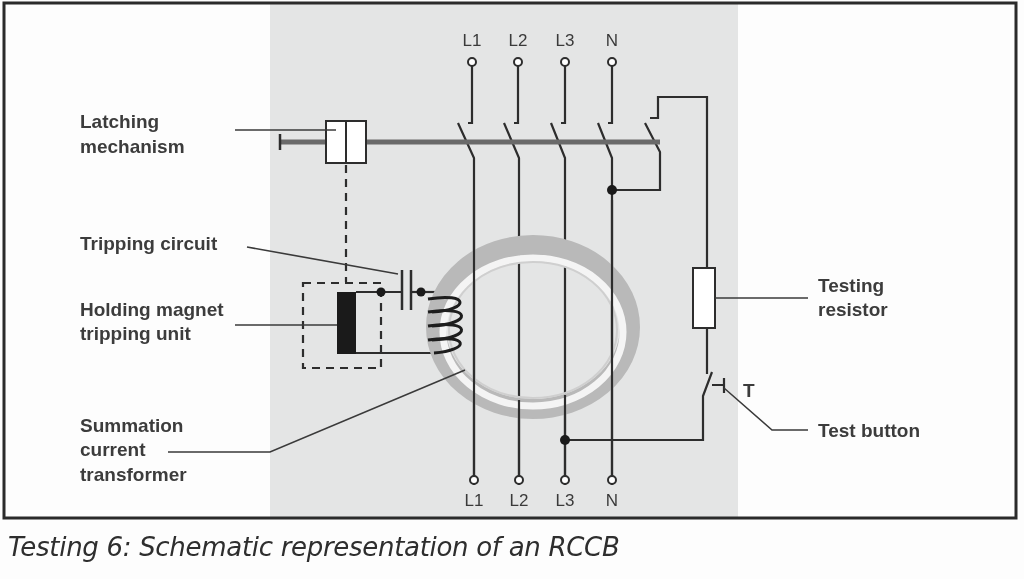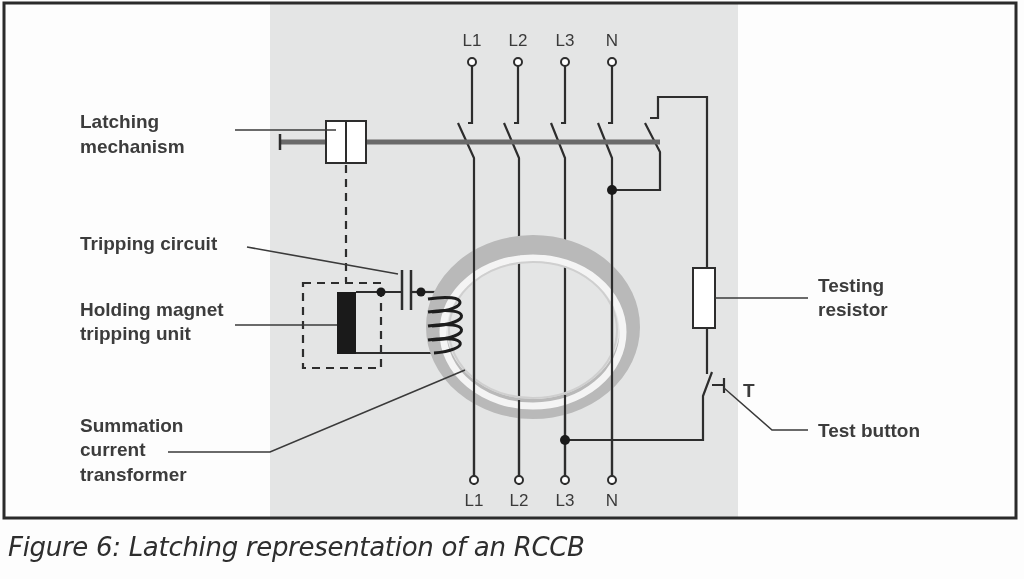--- a/index.html
+++ b/index.html
@@ -114,13 +114,13 @@
     <text class="lbl" x="80" y="340">tripping unit</text>
     <text class="lbl" x="80" y="432">Summation</text>
     <text class="lbl" x="80" y="456">current</text>
     <text class="lbl" x="80" y="481">transformer</text>
     <text class="lbl" x="818" y="292">Testing</text>
     <text class="lbl" x="818" y="316">resistor</text>
     <text class="lbl" x="818" y="437">Test button</text>
   </g>
 </svg>
 
-<div class="caption">Figure 6: Latching representation of an RCCB</div>
+<div class="caption">Testing 6: Schematic representation of an RCCB</div>
 
 </body></html>

